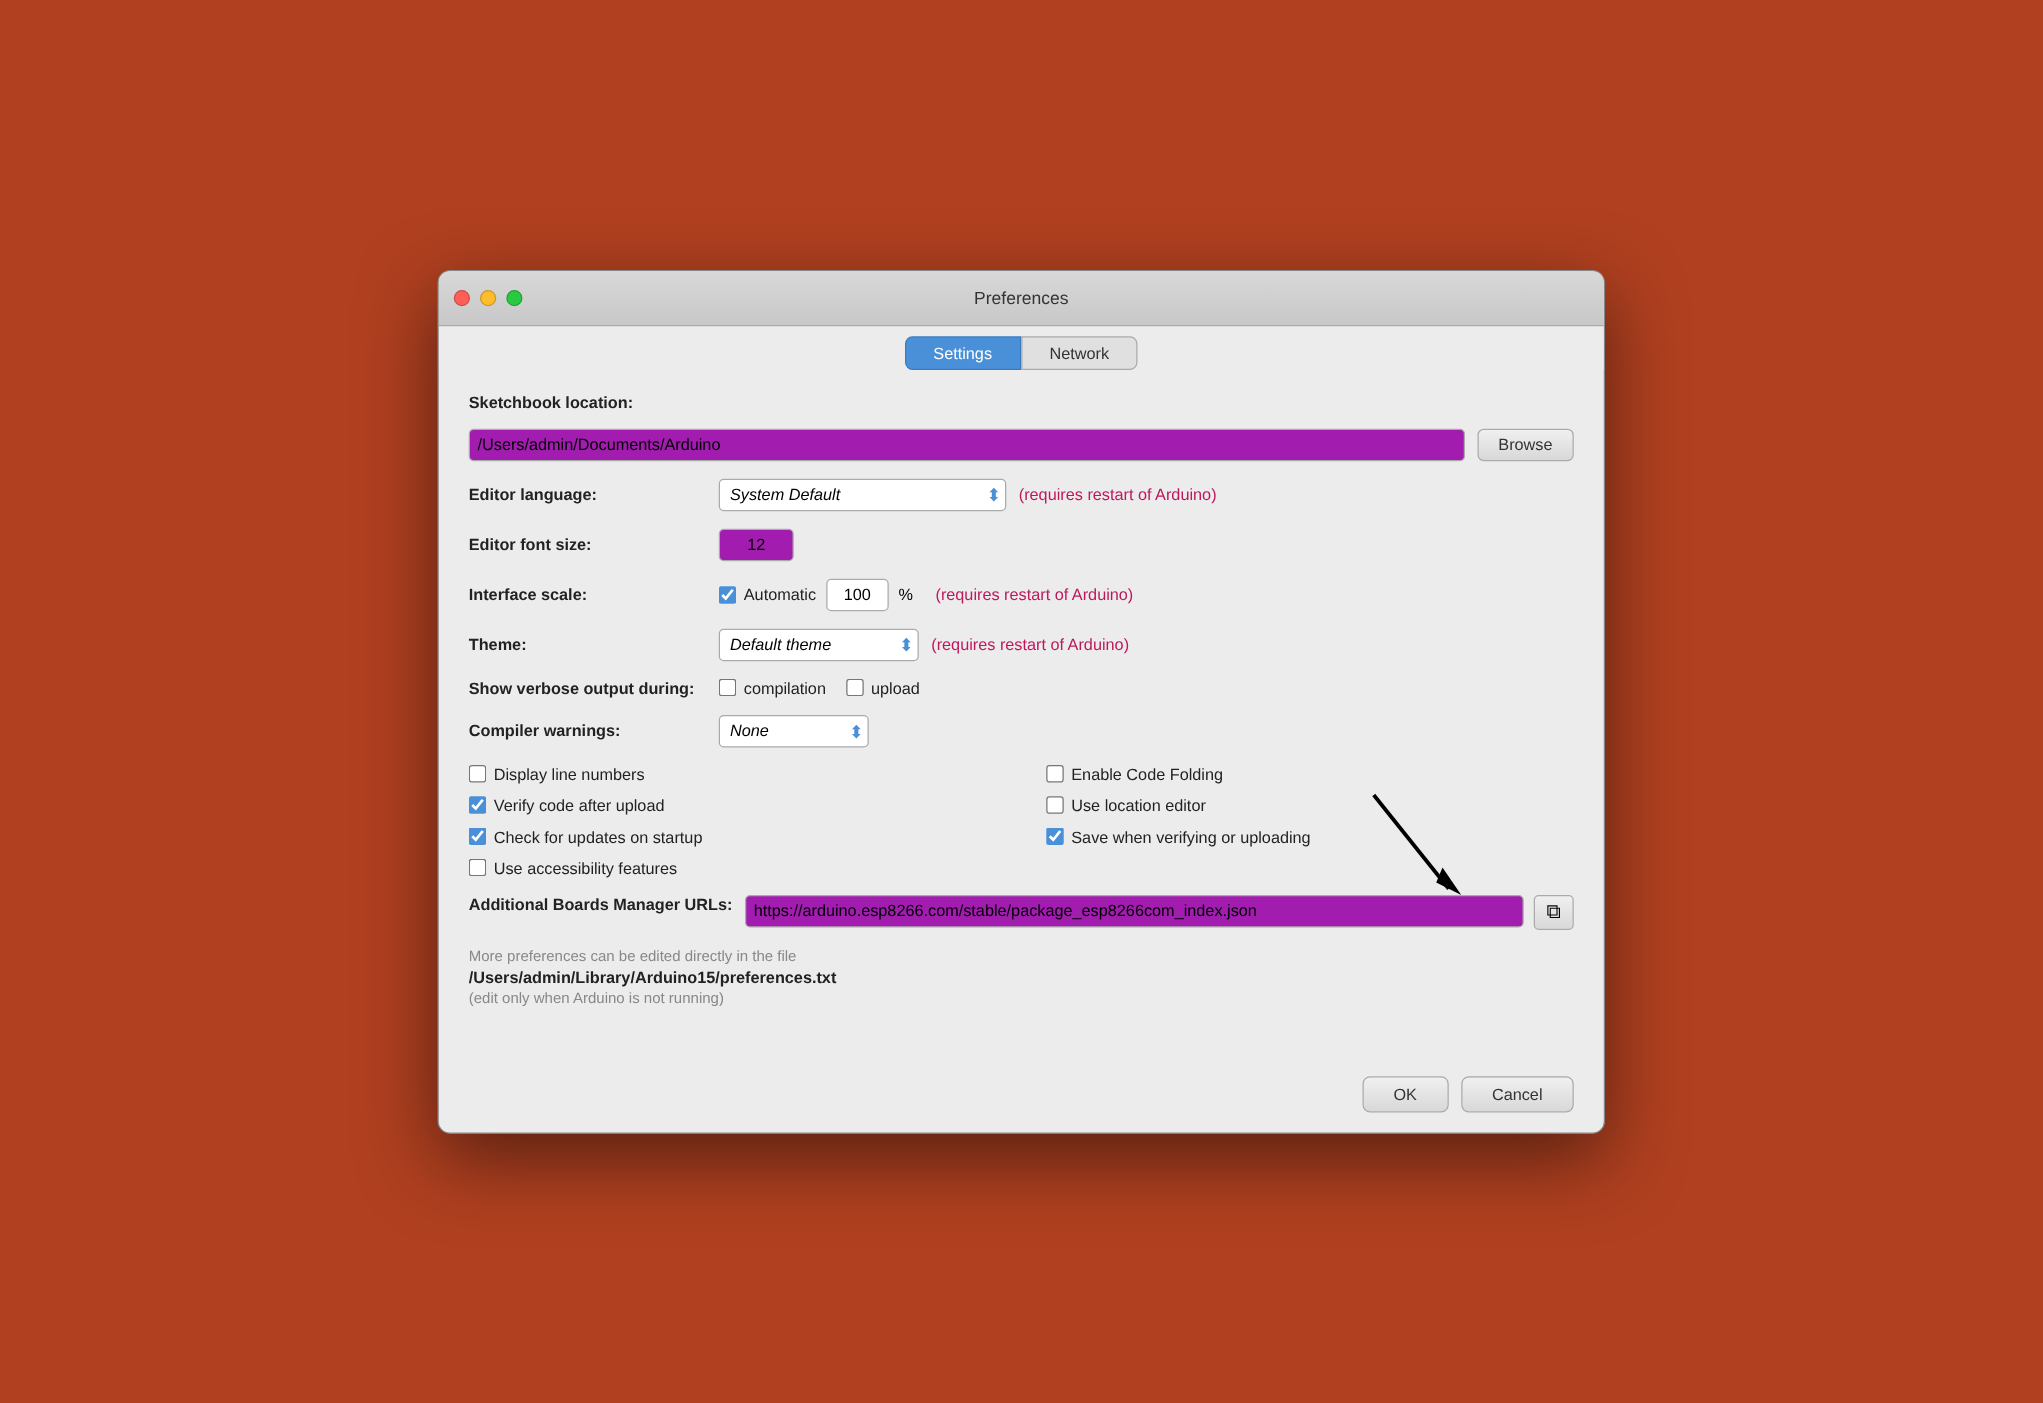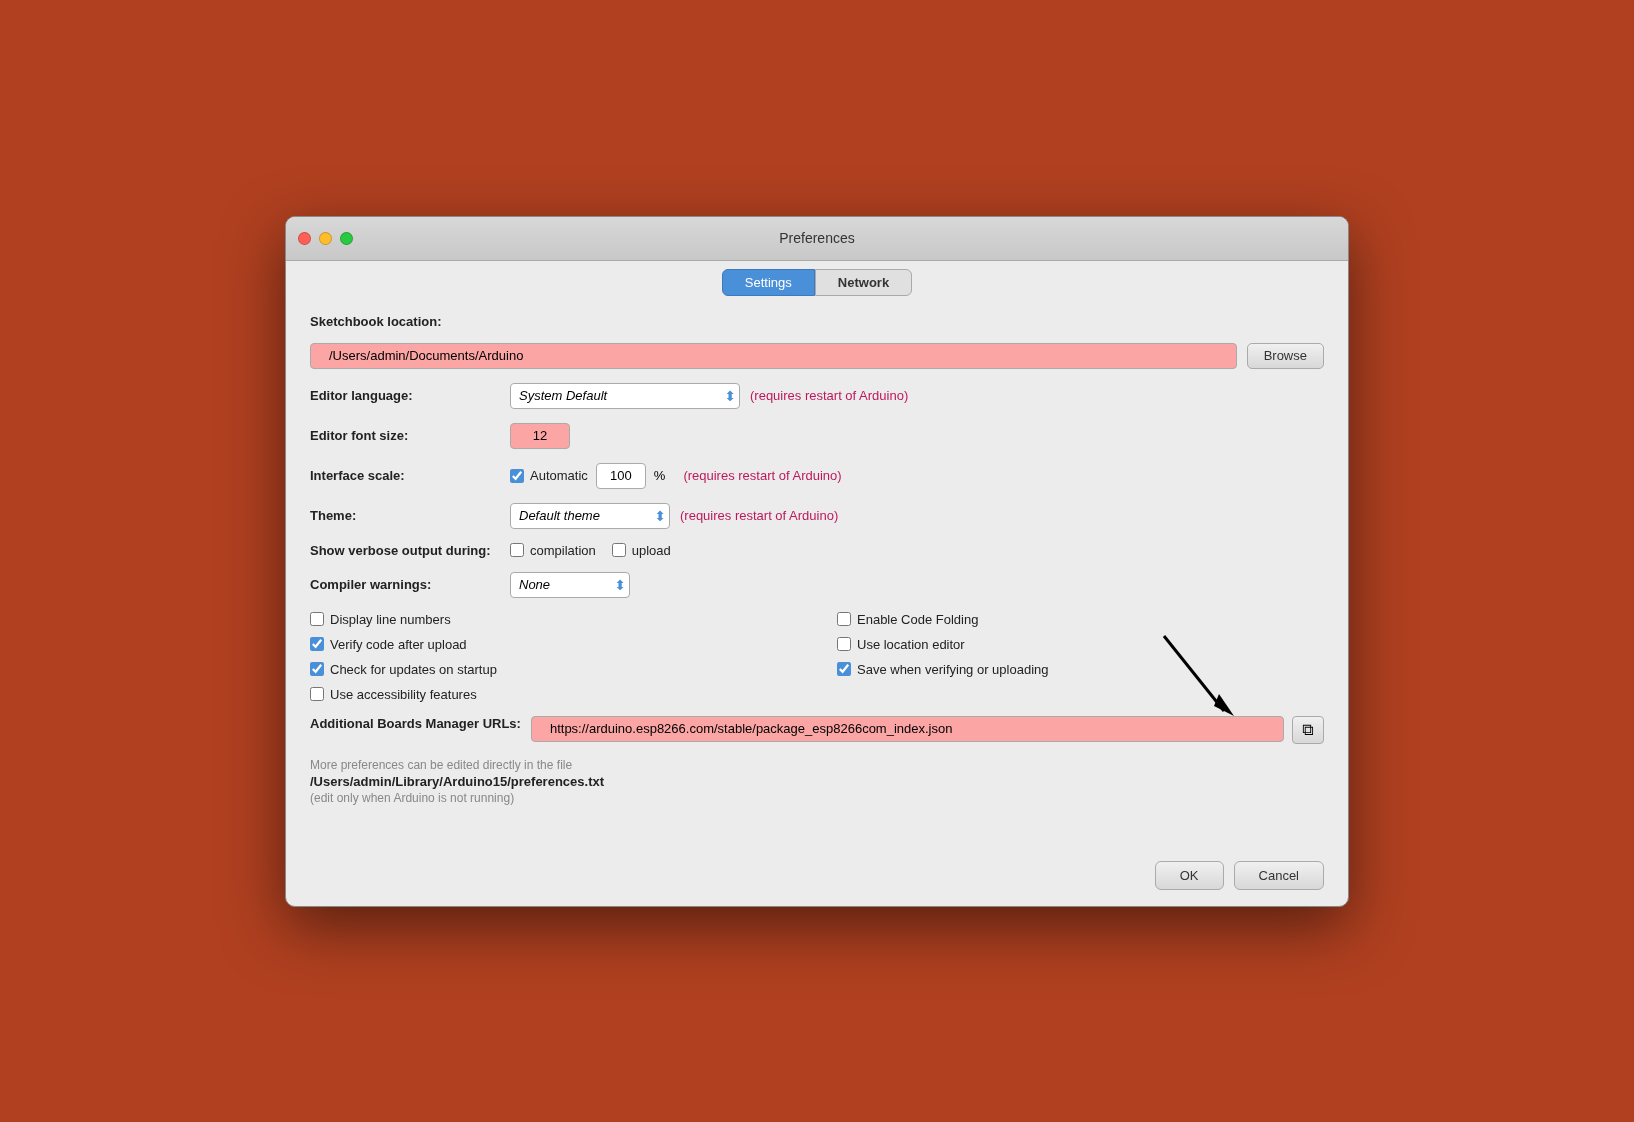--- a/index.html
+++ b/index.html
@@ -8,21 +8,21 @@
       background: #b04020;
       display: flex;
       justify-content: center;
       align-items: center;
       min-height: 100vh;
       font-family: -apple-system, BlinkMacSystemFont, 'Helvetica Neue', Arial, sans-serif;
       font-size: 13px;
     }
 
     .window {
-      width: 1064px;
+      width: 934px;
       background: #ececec;
       border-radius: 10px;
       box-shadow: 0 20px 60px rgba(0,0,0,0.5);
       overflow: hidden;
       border: 1px solid #888;
     }
 
     .title-bar {
       background: linear-gradient(to bottom, #d8d8d8, #c8c8c8);
       height: 44px;
@@ -74,21 +74,20 @@
       background: #e0e0e0;
       color: #333;
     }
 
     .tab:first-child {
       border-radius: 6px 0 0 6px;
     }
 
     .tab:last-child {
       border-radius: 0 6px 6px 0;
-      font-weight: bold;
     }
 
     .tab.active {
       background: #4a90d9;
       color: white;
       border-color: #3a7bbf;
     }
 
     .content {
       padding: 18px 24px 16px;
@@ -104,23 +103,23 @@
       font-weight: bold;
       color: #222;
       min-width: 200px;
       flex-shrink: 0;
     }
 
     .text-input {
       height: 26px;
       border: 1px solid #aaa;
       border-radius: 4px;
-      padding: 0 18px;
-      font-size: 13px;
-      background: #fca5a5;
+      padding: 0 6px;
+      font-size: 13px;
+      background: #a21caf;
       outline: none;
     }
 
     .sketchbook-input {
       flex: 1;
       height: 26px;
     }
 
     .browse-btn {
       margin-left: 10px;

